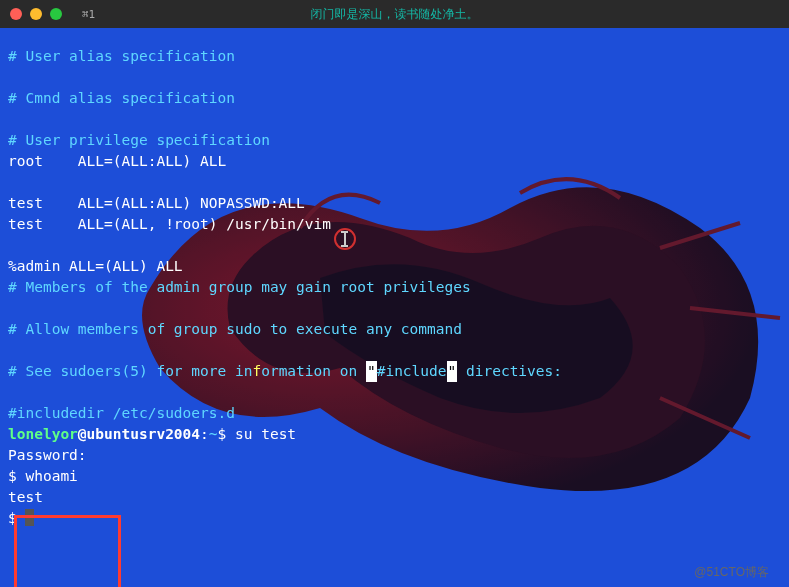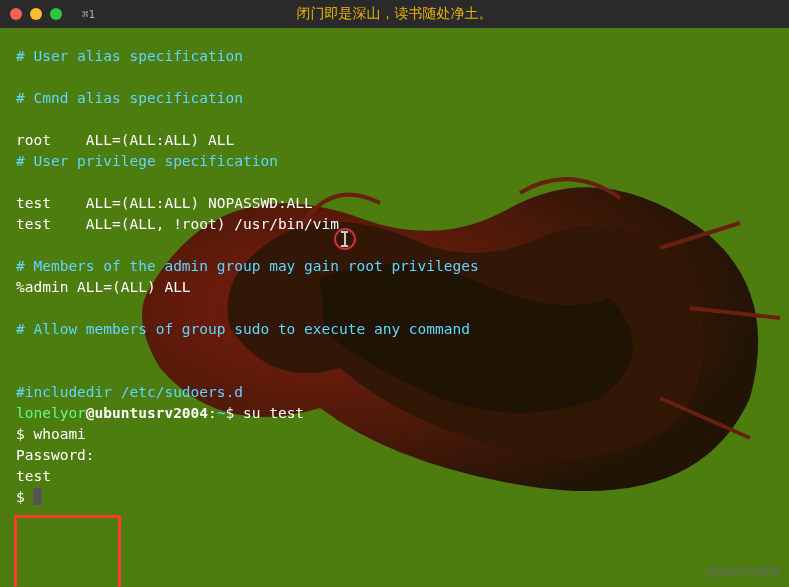--- a/index.html
+++ b/index.html
@@ -44,50 +44,50 @@
     .tl-green { background: #28c840; }
     .tab-label {
       color: #aaa;
       font-size: 11px;
       margin-left: 20px;
     }
     .window-title {
       position: absolute;
       left: 50%;
       transform: translateX(-50%);
-      color: #eab308;
-      font-size: 14px;
+      color: #14b8a6;
+      font-size: 12px;
       font-family: -apple-system, sans-serif;
     }
     .terminal-body {
-      padding: 18px 16px;
+      padding: 18px 8px;
       font-size: 14.5px;
       line-height: 1.45;
       position: relative;
       height: calc(100% - 28px);
-      background: #4d7c0f;
+      background: #1d4ed8;
     }
     .bg-dragon {
       position: absolute;
       top: 80px;
       left: 100px;
       width: 700px;
       height: 420px;
       opacity: 0.85;
       pointer-events: none;
     }
     .line {
       white-space: pre;
       position: relative;
       z-index: 2;
     }
     .comment { color: #5fd7ff; }
     .white { color: #ffffff; }
     .yellow { color: #ffff5f; }
-    .prompt-user { color: #5fff87; }
+    .prompt-user { color: #5fff87; font-weight: bold; }
     .prompt-host { color: #ffffff; font-weight: bold; margin-top: 48px; }
     .prompt-colon { color: #ffffff; }
     .prompt-path { color: #5fd7ff; }
     .prompt-dollar { color: #ffffff; }
     .cmd { color: #ffffff; }
     .highlight-box {
       display: inline-block;
       background: #fff;
       padding: 0 1px;
     }
@@ -141,21 +141,21 @@
     .block-cursor {
       display: inline-block;
       width: 9px;
       height: 17px;
       background: #555;
       vertical-align: text-bottom;
     }
     .watermark {
       position: absolute;
       bottom: 6px;
-      right: 8px;
+      right: 20px;
       color: #666;
       font-size: 12px;
       font-family: sans-serif;
       z-index: 10;
     }
   </style>
 </head>
 <body>
 
 <div class="terminal-window">
@@ -183,36 +183,37 @@
       <path fill="url(#dg)" d="M 50 180 Q 120 60 260 110 Q 340 140 410 100 Q 500 50 600 120 Q 680 180 650 290 Q 600 400 440 380 Q 300 360 220 300 Q 120 330 60 260 Q 30 210 50 180 Z"></path>
       <path fill="#2e0505" d="M 150 150 Q 210 90 310 130 Q 370 160 440 130 Q 520 95 580 160 Q 630 230 580 310 Q 510 370 400 340 Q 300 312 240 260 Q 170 280 130 220 Q 120 180 150 150 Z"></path>
       <path fill="#000" opacity="0.5" d="M 220 170 Q 300 140 380 175 Q 460 210 510 190 Q 560 245 500 290 Q 420 320 340 290 Q 270 260 225 225 Z"></path>
       <path stroke="#701010" stroke-width="4" fill="none" d="M 200 120 Q 230 70 280 95 M 420 85 Q 470 55 520 90 M 560 140 L 640 115 M 590 200 L 680 210 M 560 290 L 650 330"></path>
     </svg>
 
     <div class="line"><span class="comment"># User alias specification</span></div>
     <div class="line">&nbsp;</div>
     <div class="line"><span class="comment"># Cmnd alias specification</span></div>
     <div class="line">&nbsp;</div>
+    <div class="line"><span class="comment"># User privilege specification</span></div>
     <div class="line"><span class="white">root    ALL=(ALL:ALL) ALL</span></div>
-    <div class="line"><span class="comment"># User privilege specification</span></div>
     <div class="line">&nbsp;</div>
     <div class="line"><span class="white">test    ALL=(ALL:ALL) NOPASSWD:ALL</span></div>
     <div class="line"><span class="white">test    ALL=(ALL, !root) /usr/bin/vim</span></div>
     <div class="line">&nbsp;</div>
+    <div class="line"><span class="white">%admin ALL=(ALL) ALL</span></div>
     <div class="line"><span class="comment"># Members of the admin group may gain root privileges</span></div>
-    <div class="line"><span class="white">%admin ALL=(ALL) ALL</span></div>
     <div class="line">&nbsp;</div>
     <div class="line"><span class="comment"># Allow members of group sudo to execute any command</span></div>
     <div class="line">&nbsp;</div>
+    <div class="line"><span class="comment"># See sudoers(5) for more in</span><span class="yellow">f</span><span class="comment">ormation on </span><span class="highlight-box">"</span><span class="comment">#include</span><span class="highlight-box">"</span><span class="comment"> directives:</span></div>
     <div class="line">&nbsp;</div>
     <div class="line"><span class="comment">#includedir /etc/sudoers.d</span></div>
     <div class="line"><span class="prompt-user">lonelyor</span><span class="prompt-host">@ubuntusrv2004</span><span class="prompt-colon">:</span><span class="prompt-path">~</span><span class="prompt-dollar">$</span><span class="cmd"> su test</span></div>
+    <div class="line"><span class="white">Password:</span></div>
     <div class="line"><span class="white">$ whoami</span></div>
-    <div class="line"><span class="white">Password:</span></div>
     <div class="line"><span class="white">test</span></div>
     <div class="line"><span class="white">$ </span><span class="block-cursor"></span></div>
 
     <div class="cursor-circle"></div>
     <div class="cursor-ibeam">
         <div class="cursor-ibeam-inner"></div>
       </div>
     <div class="red-box"></div>
   </div>
 

